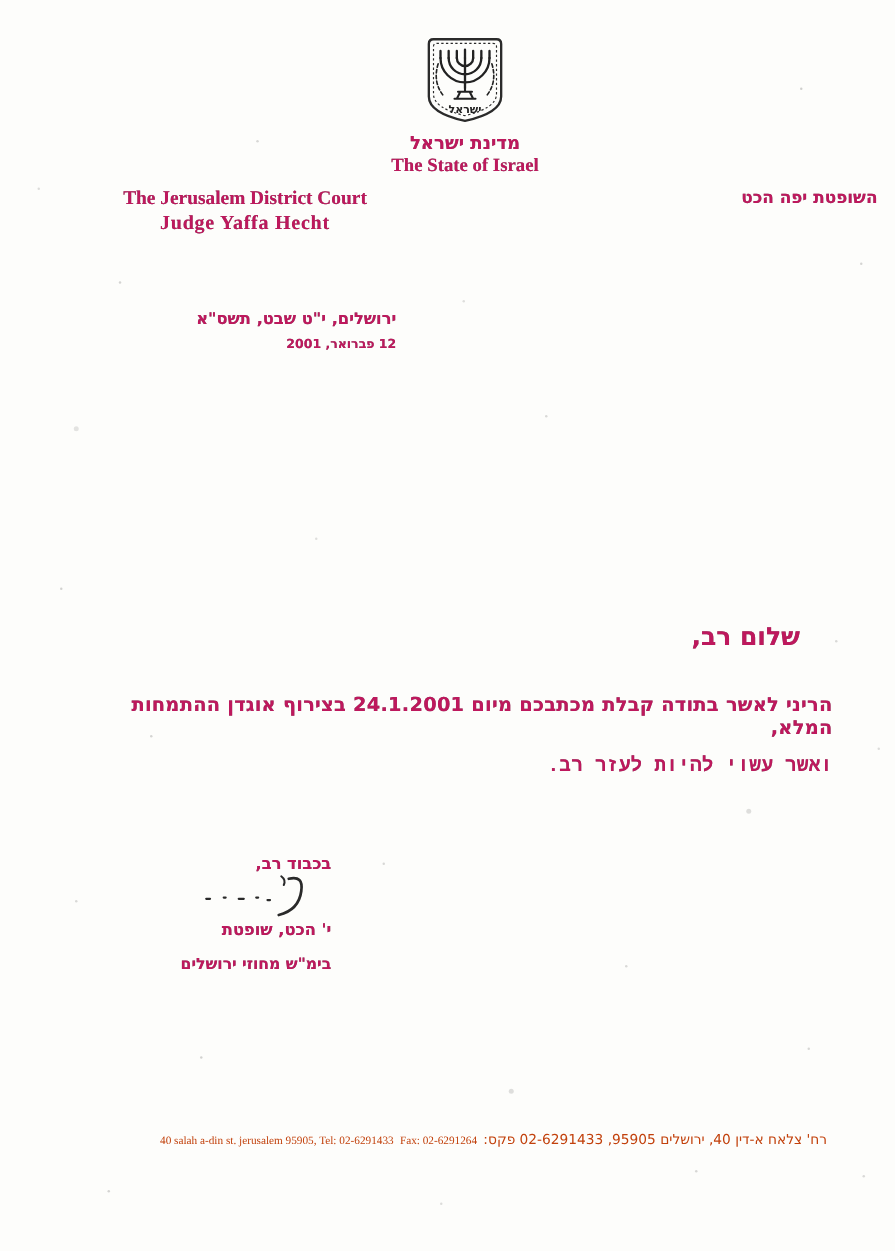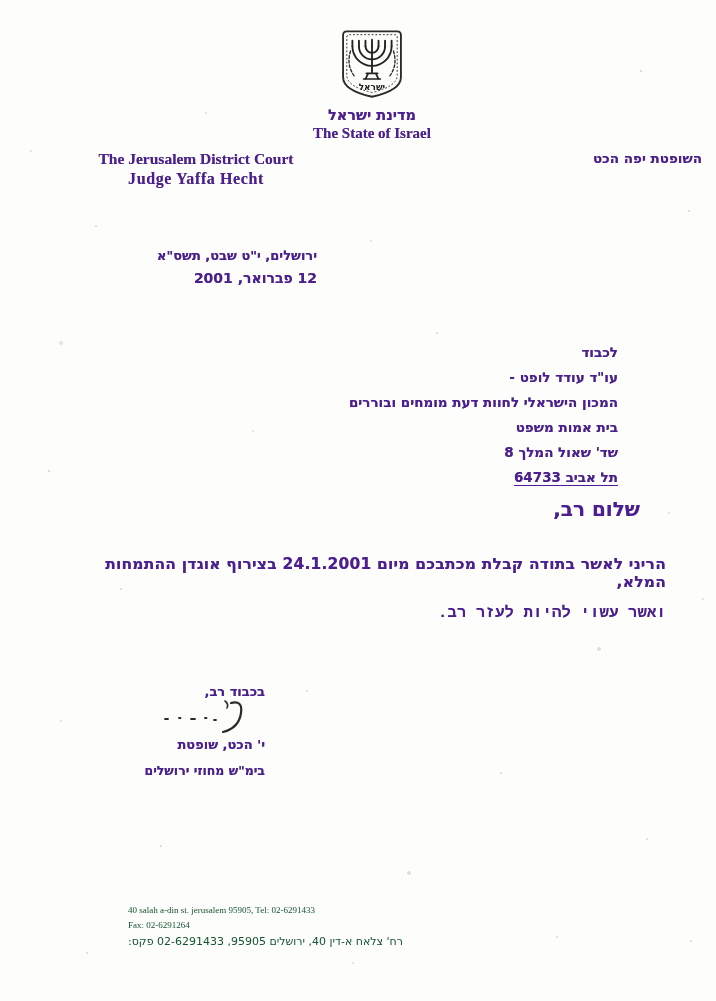--- a/index.html
+++ b/index.html
@@ -4,38 +4,38 @@
 <style>
   html,body{margin:0;padding:0;background:#e8e8e8;}
   .page{
     position:relative;width:716px;height:1001px;background:#fdfdfb;
     overflow:hidden;color:#1c1c1c;
     font-family:"DejaVu Sans",sans-serif;
   }
   .abs{position:absolute;}
   .ctr{text-align:center;}
   .heb{direction:rtl;unicode-bidi:isolate;}
-  .ink{color:#4c1d95;text-shadow:0 0 .35px rgba(20,20,20,.55);}
+  .ink{color:#be185d;text-shadow:0 0 .35px rgba(20,20,20,.55);}
 
   
   .emblem{left:330px;top:28px;}
   .state-he{left:292px;top:107px;width:160px;font-size:14.5px;font-weight:700;}
   .state-en{left:258px;top:125px;width:228px;font-size:15px;font-weight:700;
     font-family:"Liberation Serif",serif;}
   .court-en{left:74px;top:150px;width:244px;font-family:"Liberation Serif",serif;}
   .court-en .l1{font-size:15.5px;font-weight:700;}
   .court-en .l2{font-size:16px;font-weight:700;letter-spacing:.6px;margin-top:2px;}
   .court-he{right:14px;top:147px;width:270px;text-align:right;}
   .court-he .l1{font-size:16.5px;font-weight:700;}
   .court-he .l2{font-size:13.5px;font-weight:700;padding-left:58px;margin-top:3px;}
 
   
   .dateblock{left:140px;top:248px;width:177px;text-align:right;}
   .dateblock .l1{font-size:13px;font-weight:700;}
-  .dateblock .l2{font-size:14px;font-weight:700;margin-top:7px;padding-left:24px;}
+  .dateblock .l2{font-size:10px;font-weight:700;margin-top:7px;padding-left:24px;}
 
   
   .recipient{right:98px;top:344px;width:310px;text-align:right;
     font-size:13.5px;font-weight:700;}
   .recipient div{margin-bottom:9px;line-height:16px;}
   .recipient div:nth-child(4),
   .recipient div:nth-child(5),
   .recipient div:nth-child(6){padding-left:33px;}
   .recipient div:nth-child(6) span{text-decoration:underline;text-underline-offset:3px;}
 
@@ -48,21 +48,21 @@
 
   
   .closing{left:90px;top:684px;width:175px;height:110px;}
   .closing .sal{position:absolute;right:0;top:0;font-size:13px;font-weight:700;}
   .closing .sig{position:absolute;right:6px;top:13px;}
   .closing .name{position:absolute;right:0;top:53px;font-size:13px;font-weight:700;}
   .closing .court{position:absolute;right:0;top:79px;font-size:12.5px;font-weight:700;}
 
   
   .footer{left:128px;top:905px;width:528px;display:flex;gap:5px;
-    align-items:baseline;white-space:nowrap;color:#14532d;flex-direction:column;}
+    align-items:baseline;white-space:nowrap;color:#c2410c;}
   .footer .en{font-family:"Liberation Serif",serif;font-size:9px;}
   .footer .fx{font-family:"Liberation Serif",serif;font-size:9px;}
   .footer .he{font-size:11px;}
 
   
   .speckles{left:95px;top:225px;width:2px;height:2px;border-radius:50%;
     background:rgba(0,0,0,.16);
     box-shadow:
       545px -155px 0 0 rgba(0,0,0,.18), 110px -113px 0 0 rgba(0,0,0,.15),
       -35px 117px 0 1px rgba(0,0,0,.10), 593px -15px 0 0 rgba(0,0,0,.16),
@@ -114,28 +114,20 @@
 
   <div class="abs court-he heb">
     <div class="l2 ink">השופטת יפה הכט</div>
   </div>
 
   <div class="abs dateblock heb">
     <div class="l1 ink">ירושלים, י"ט שבט, תשס"א</div>
     <div class="l2 ink">12 פברואר, 2001</div>
   </div>
 
-  <div class="abs recipient heb">
-    <div class="ink">לכבוד</div>
-    <div class="ink">עו"ד עודד לופט -</div>
-    <div class="ink">המכון הישראלי לחוות דעת מומחים ובוררים</div>
-    <div class="ink">בית אמות משפט</div>
-    <div class="ink">שד' שאול המלך 8</div>
-    <div class="ink"><span>תל אביב 64733</span></div>
-  </div>
 
   <div class="abs greeting heb ink">שלום רב,</div>
 
   <div class="abs letter-body heb">
     <div class="l1 ink">הריני לאשר בתודה קבלת מכתבכם מיום 24.1.2001 בצירוף אוגדן ההתמחות המלא,</div>
     <div class="l2 ink">ואשר עשוי להיות לעזר רב.</div>
   </div>
 
   <div class="abs closing heb">
     <div class="sal ink">בכבוד רב,</div>

